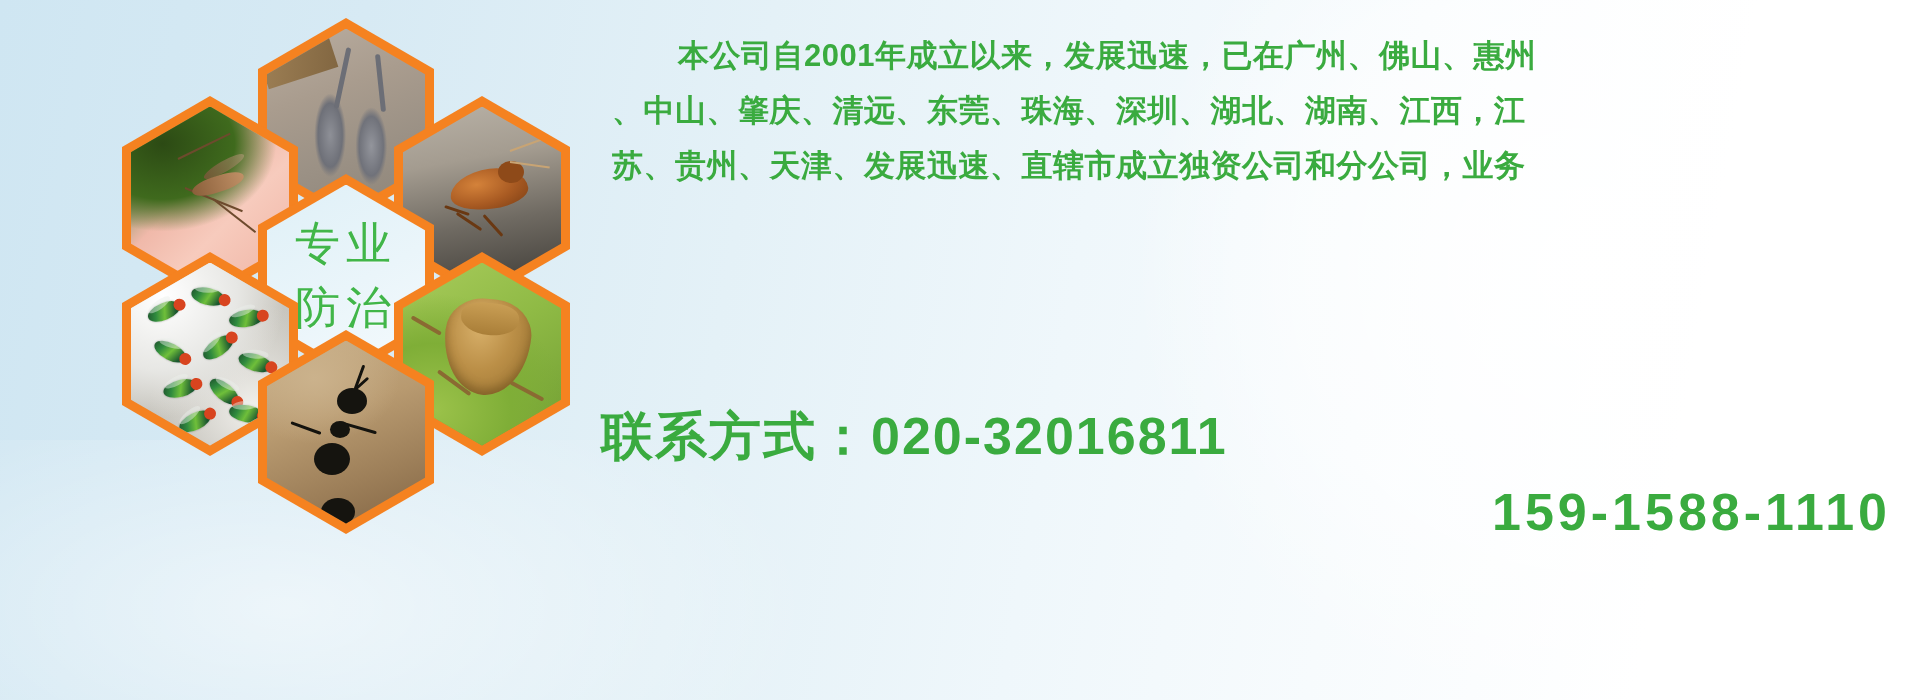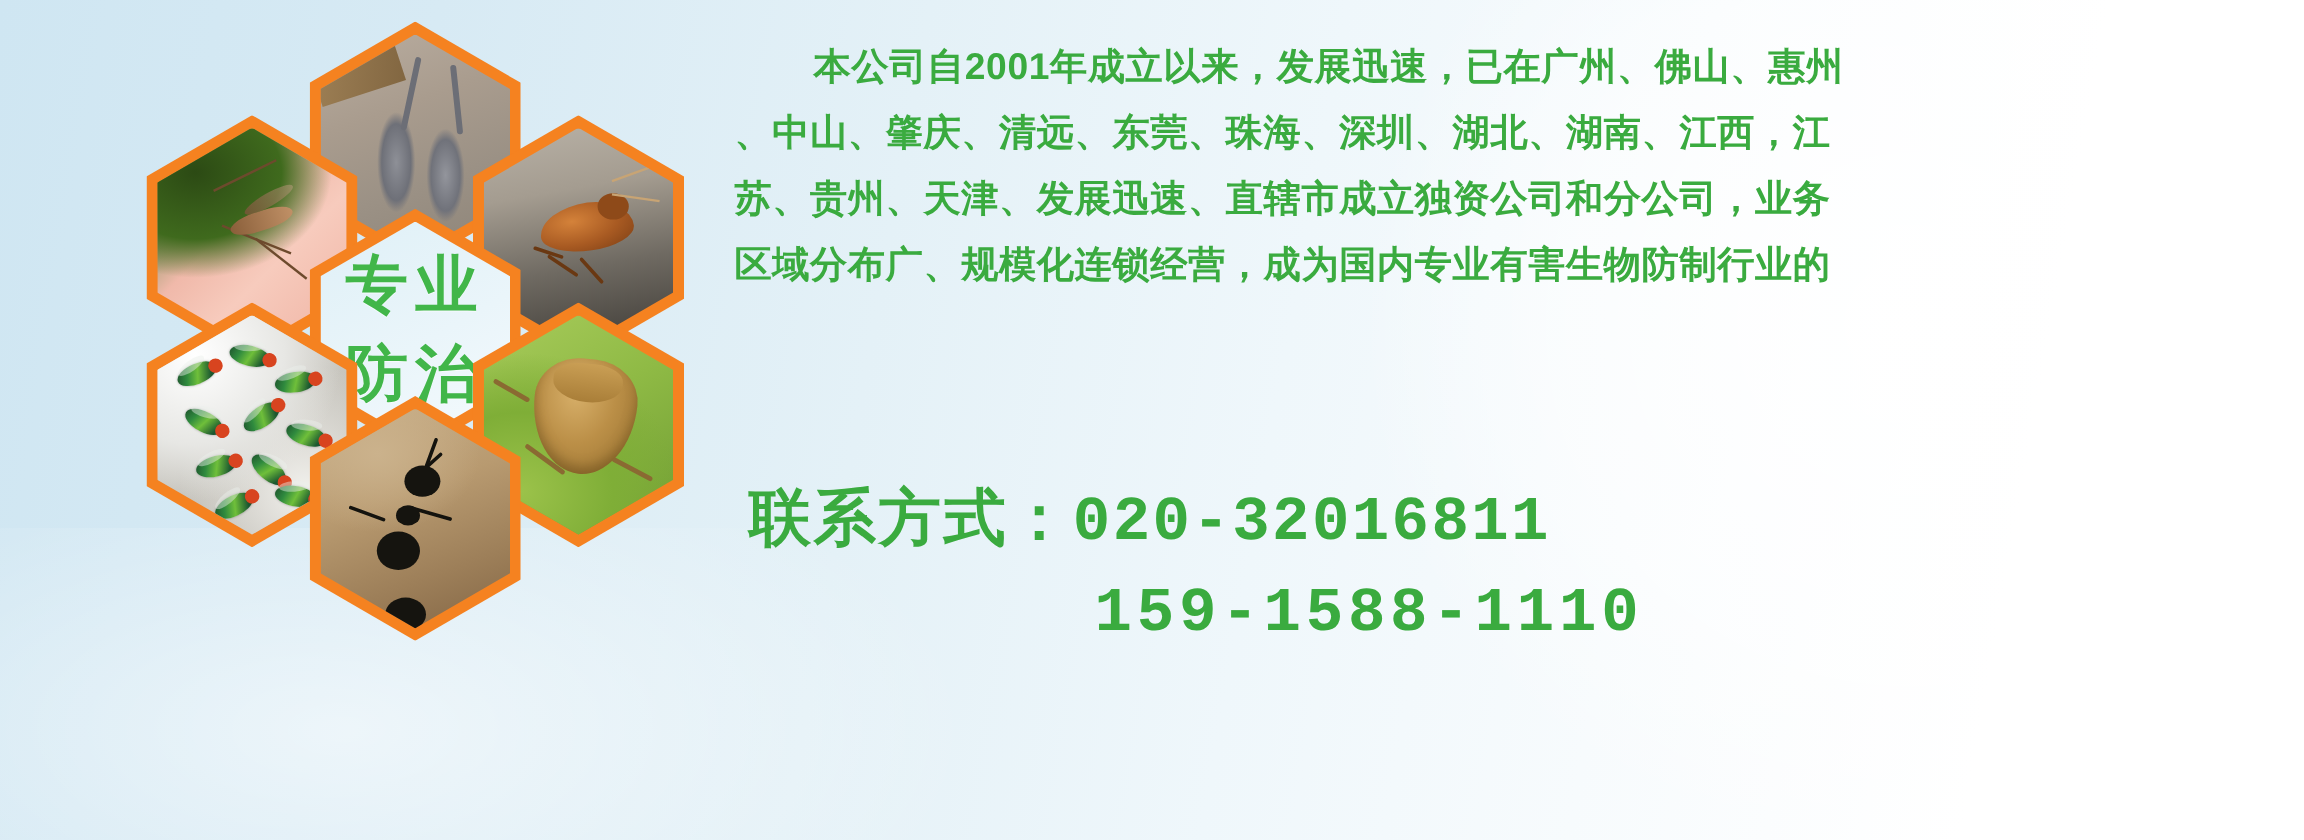--- a/index.html
+++ b/index.html
@@ -50,22 +50,22 @@
   .h-center   {left:172px; top:166px;}
   .h-leftbot  {left:36px;  top:244px;}
   .h-rightbot {left:308px; top:244px;}
   .h-bottom   {left:172px; top:322px;}
 
   .center-inner{
     background:linear-gradient(150deg,#dff0f7 0%,#eaf5fa 55%,#f4fafd 100%);
     flex-direction:column;
   }
   .center-txt{
-    color:#41b649;font-weight:bold;letter-spacing:6px;
-    font-size:52px;line-height:1.42;text-align:left;
+    color:#41b649;font-weight:normal;letter-spacing:6px;
+    font-size:45px;line-height:1.42;text-align:left;
     text-shadow:0 1px 0 rgba(255,255,255,.6);
   }
 
   
   .ph-rats{background:
      radial-gradient(ellipse 22px 58px at 40% 58%,#8e9097 0%,#6e7078 55%,rgba(110,112,120,0) 72%),
      radial-gradient(ellipse 22px 54px at 66% 64%,#93959c 0%,#70727a 55%,rgba(112,114,122,0) 72%),
      linear-gradient(160deg,#b9ada0 0%,#a99c8e 35%,#9b9185 65%,#8d8478 100%);}
   .ph-rats:after{content:"";position:absolute;left:-4%;top:6%;width:46%;height:22%;
      background:linear-gradient(110deg,#9c7c4e,#7d6038);transform:rotate(-18deg);opacity:.9;}
@@ -145,27 +145,27 @@
     position:absolute;left:612px;top:28px;width:1290px;
   }
   .para{
     color:#3aab3f;font-size:31px;font-weight:bold;line-height:55px;
     letter-spacing:.5px;text-align:justify;
   }
   .para .ln{display:block;white-space:nowrap;}
   .para .ln.first{text-indent:66px;}
 
   .contact{
-    position:absolute;left:624px;top:398px;width:1290px;font-family:Liberation Mono, monospace;
+    position:absolute;left:601px;top:398px;width:1290px;
   }
   .contact-line{
     color:#3aab3f;font-weight:bold;font-size:52px;line-height:76px;
     letter-spacing:2px;white-space:nowrap;
   }
-  .contact-line.second{padding-left:288px;letter-spacing:4px;}
+  .contact-line.second{padding-left:288px;letter-spacing:4px;text-align:right;}
 </style>
 </head>
 <body>
 
 <div class="banner">
 
   <div class="bg-glow"></div>
   <div class="bg-soft-bottom"></div>
 
   <div class="comb">
@@ -255,21 +255,20 @@
       </div>
     </div>
 
   </div>
 
   <div class="copy">
     <div class="para">
       <span class="ln first">本公司自2001年成立以来，发展迅速，已在广州、佛山、惠州</span>
       <span class="ln">、中山、肇庆、清远、东莞、珠海、深圳、湖北、湖南、江西，江</span>
       <span class="ln">苏、贵州、天津、发展迅速、直辖市成立独资公司和分公司，业务</span>
-      <span class="ln">区域分布广、规模化连锁经营，成为国内专业有害生物防制行业的</span>
     </div>
   </div>
 
   <div class="contact">
     <div class="contact-line">联系方式：020-32016811</div>
     <div class="contact-line second">159-1588-1110</div>
   </div>
 
 </div>
 

